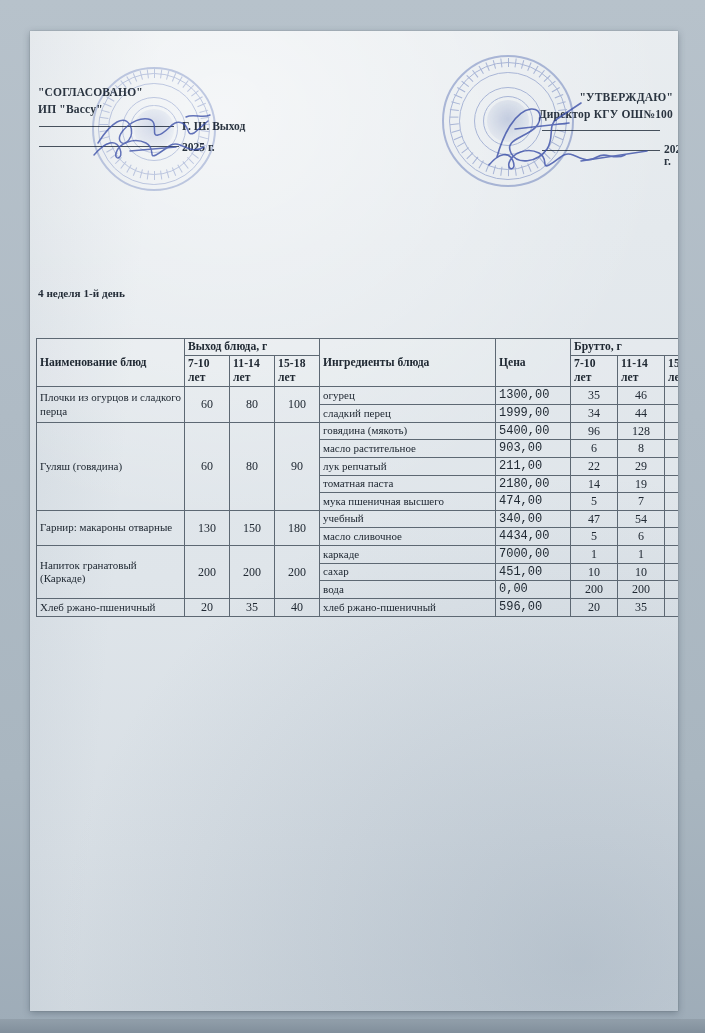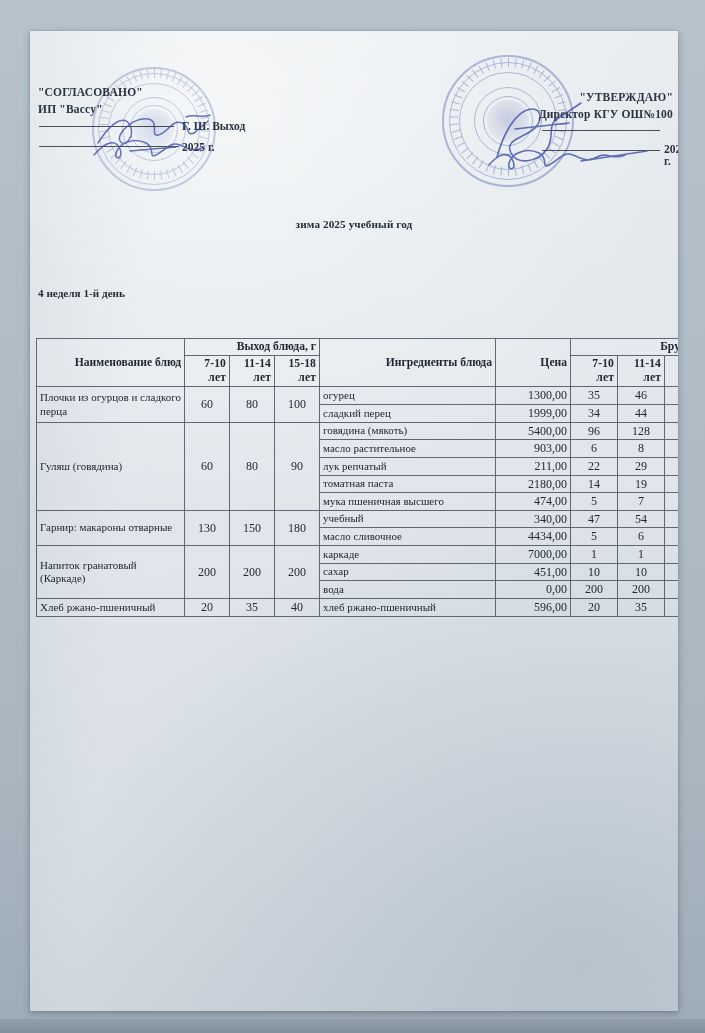--- a/index.html
+++ b/index.html
@@ -100,28 +100,28 @@
     font-size:11px;color:#202933;
     table-layout:fixed;
   }
   #menu-table th,#menu-table td{
     border:1px solid #5d6873;
     padding:1px 3px;
     vertical-align:middle;
     line-height:1.22;
   }
   #menu-table thead th{
-    text-align:right;font-weight:bold;font-size:11.6px;
+    text-align:left;font-weight:bold;font-size:11.6px;
     background:rgba(255,255,255,.10);
   }
   th.age{font-size:7px;font-weight:bold;letter-spacing:.1px;padding:2px 0;}
   td.dish{height:1px;font-size:11px;padding-left:3px;vertical-align:top;padding-top:2px;}
   td.num{text-align:center;font-size:12px;}
   td.ing{font-size:11px;padding-left:4px;}
-  td.price{text-align:right;font-size:12px;}
+  td.price{text-align:left;font-size:12px;font-family:Liberation Mono, monospace;}
   .cw1{width:148px;} .cw2{width:45px;} .cw3{width:176px;} .cw4{width:75px;} .cw5{width:47px;}
 </style>
 </head>
 <body>
 
 <div id="backdrop"></div>
 
 <div id="sheet">
   <div class="paper-inner">
 
@@ -267,21 +267,20 @@
     <svg class="sig-scrawl sig-r" viewBox="0 0 190 72">
       <g fill="none" stroke="#3b4fa8" stroke-width="1.6" stroke-linecap="round" opacity=".8">
         <path d="M12 56 C18 34, 30 10, 46 8 C58 7, 58 22, 46 30 C34 38, 20 40, 26 52 C32 64, 52 62, 62 48 C70 36, 62 24, 72 18 L96 2"></path>
         <path d="M30 28 L84 22"></path>
         <path d="M4 64 C14 52, 24 50, 28 60 C32 70, 22 70, 24 62 C27 52, 42 46, 54 52 C64 57, 56 68, 64 64 C74 59, 78 50, 88 54 C96 57, 102 62, 112 56 C122 50, 128 60, 140 54"></path>
         <path d="M96 60 L162 50"></path>
       </g>
     </svg>
 
     <div class="doc-title">
-      <div>зима 2025 учебный год</div>
     </div>
 
     <div class="week-line">4 неделя 1-й день</div>
 
     <table id="menu-table">
       <colgroup>
         <col class="cw1">
           <col class="cw2">
           <col class="cw2">
           <col class="cw2">

